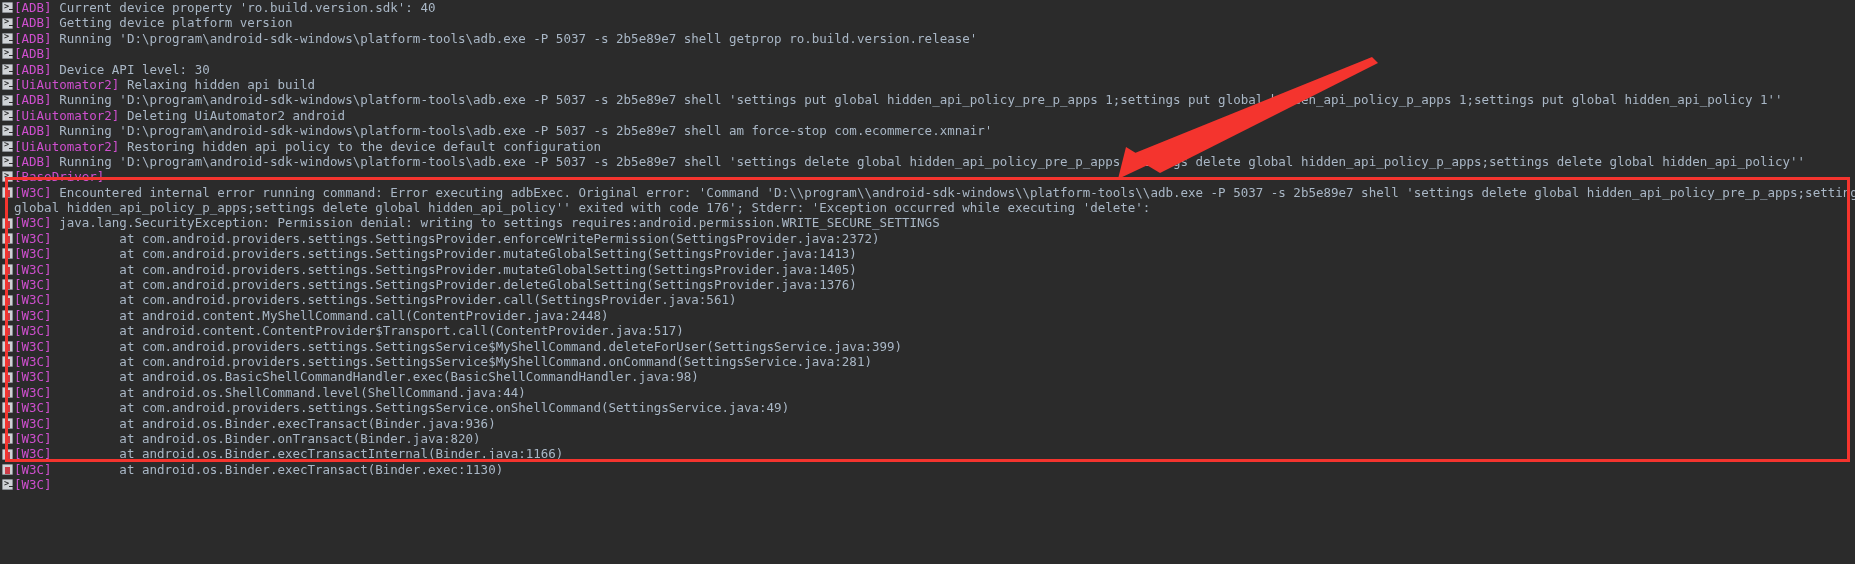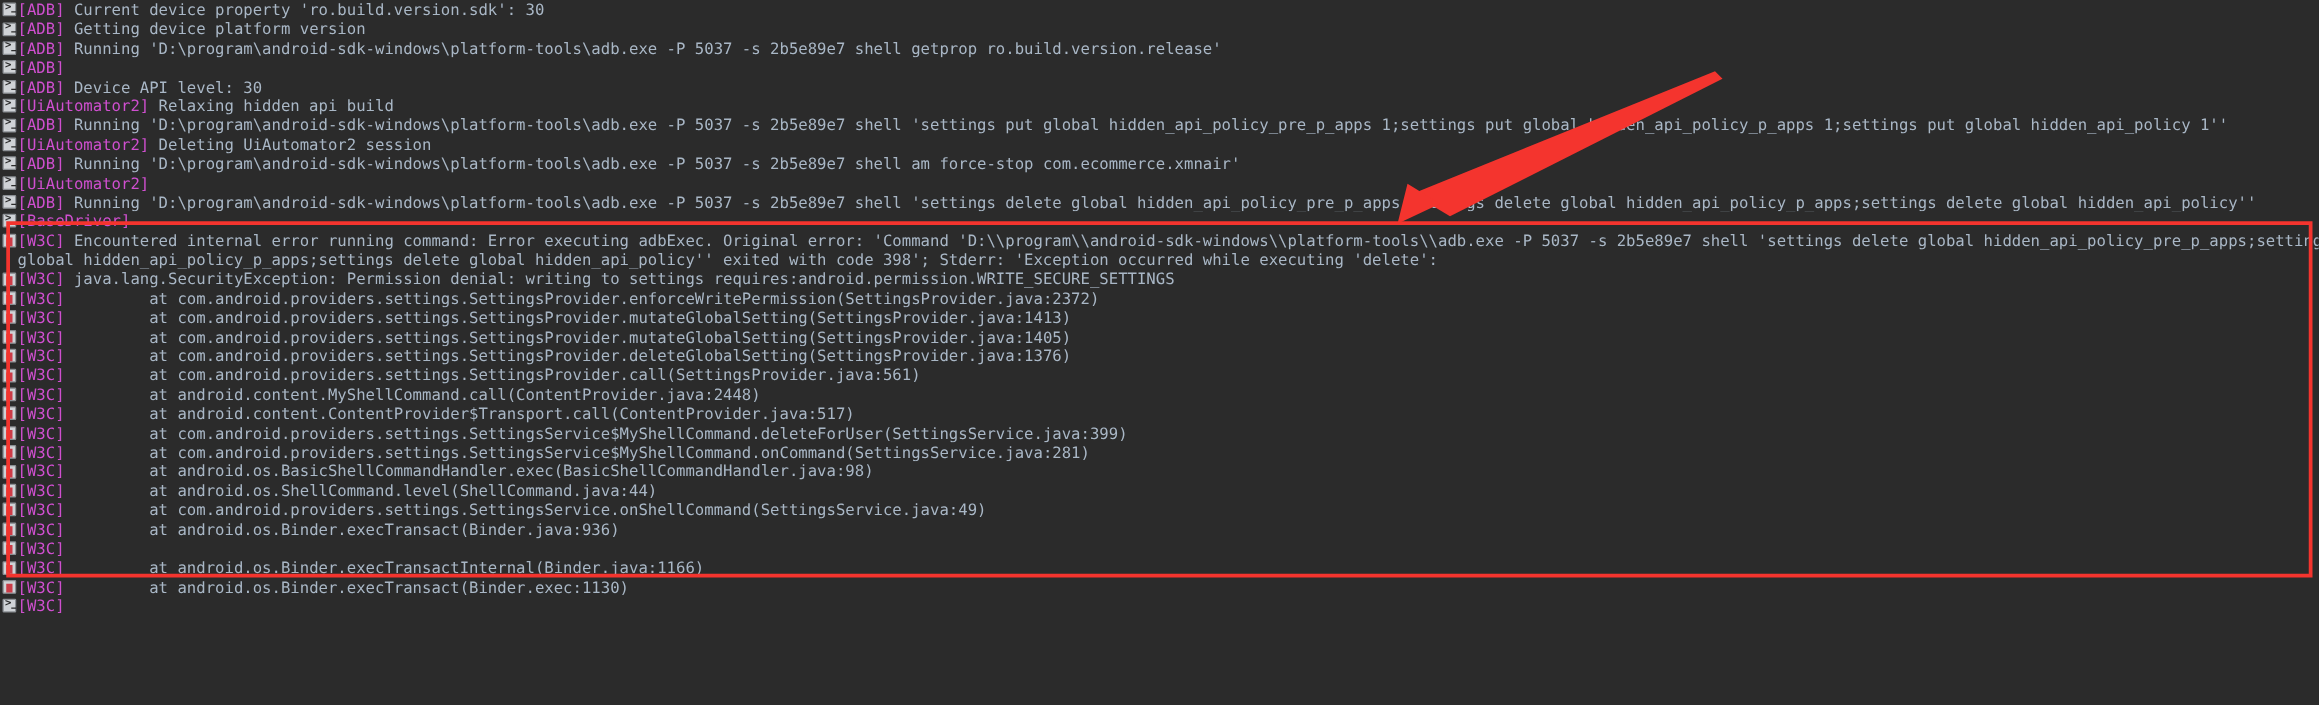--- a/index.html
+++ b/index.html
@@ -106,49 +106,49 @@
     height: 125px;
     pointer-events: none;
     z-index: 6;
   }
 </style>
 </head>
 <body>
 
 <div id="console">
   <div id="log-body">
-      <div class="log-line"><span class="gutter"><span class="icon-console"></span></span><span class="tag">[ADB]</span><span class="msg"> Current device property 'ro.build.version.sdk': 30</span></div>
+      <div class="log-line"><span class="gutter"><span class="icon-console"></span></span><span class="tag">[ADB]</span><span class="msg"> Current device property 'ro.build.version.sdk': 40</span></div>
       <div class="log-line"><span class="gutter"><span class="icon-console"></span></span><span class="tag">[ADB]</span><span class="msg"> Getting device platform version</span></div>
       <div class="log-line"><span class="gutter"><span class="icon-console"></span></span><span class="tag">[ADB]</span><span class="msg"> Running 'D:\program\android-sdk-windows\platform-tools\adb.exe -P 5037 -s 2b5e89e7 shell getprop ro.build.version.release'</span></div>
       <div class="log-line"><span class="gutter"><span class="icon-console"></span></span><span class="tag">[ADB]</span></div>
       <div class="log-line"><span class="gutter"><span class="icon-console"></span></span><span class="tag">[ADB]</span><span class="msg"> Device API level: 30</span></div>
       <div class="log-line"><span class="gutter"><span class="icon-console"></span></span><span class="tag">[UiAutomator2]</span><span class="msg"> Relaxing hidden api build</span></div>
       <div class="log-line"><span class="gutter"><span class="icon-console"></span></span><span class="tag">[ADB]</span><span class="msg"> Running 'D:\program\android-sdk-windows\platform-tools\adb.exe -P 5037 -s 2b5e89e7 shell 'settings put global hidden_api_policy_pre_p_apps 1;settings put global hidden_api_policy_p_apps 1;settings put global hidden_api_policy 1''</span></div>
-      <div class="log-line"><span class="gutter"><span class="icon-console"></span></span><span class="tag">[UiAutomator2]</span><span class="msg"> Deleting UiAutomator2 session</span></div>
+      <div class="log-line"><span class="gutter"><span class="icon-console"></span></span><span class="tag">[UiAutomator2]</span><span class="msg"> Deleting UiAutomator2 android</span></div>
       <div class="log-line"><span class="gutter"><span class="icon-console"></span></span><span class="tag">[ADB]</span><span class="msg"> Running 'D:\program\android-sdk-windows\platform-tools\adb.exe -P 5037 -s 2b5e89e7 shell am force-stop com.ecommerce.xmnair'</span></div>
-      <div class="log-line"><span class="gutter"><span class="icon-console"></span></span><span class="tag">[UiAutomator2]</span></div>
+      <div class="log-line"><span class="gutter"><span class="icon-console"></span></span><span class="tag">[UiAutomator2]</span><span class="msg"> Restoring hidden api policy to the device default configuration</span></div>
       <div class="log-line"><span class="gutter"><span class="icon-console"></span></span><span class="tag">[ADB]</span><span class="msg"> Running 'D:\program\android-sdk-windows\platform-tools\adb.exe -P 5037 -s 2b5e89e7 shell 'settings delete global hidden_api_policy_pre_p_apps;settings delete global hidden_api_policy_p_apps;settings delete global hidden_api_policy''</span></div>
       <div class="log-line"><span class="gutter"><span class="icon-console"></span></span><span class="tag">[BaseDriver]</span></div>
       <div class="log-line"><span class="gutter"><span class="icon-error"></span></span><span class="tag">[W3C]</span><span class="msg"> Encountered internal error running command: Error executing adbExec. Original error: 'Command 'D:\\program\\android-sdk-windows\\platform-tools\\adb.exe -P 5037 -s 2b5e89e7 shell 'settings delete global hidden_api_policy_pre_p_apps;settings delete</span></div>
-      <div class="log-line"><span class="gutter"></span><span class="msg">global hidden_api_policy_p_apps;settings delete global hidden_api_policy'' exited with code 398'; Stderr: 'Exception occurred while executing 'delete':</span></div>
+      <div class="log-line"><span class="gutter"></span><span class="msg">global hidden_api_policy_p_apps;settings delete global hidden_api_policy'' exited with code 176'; Stderr: 'Exception occurred while executing 'delete':</span></div>
       <div class="log-line"><span class="gutter"><span class="icon-error"></span></span><span class="tag">[W3C]</span><span class="msg"> java.lang.SecurityException: Permission denial: writing to settings requires:android.permission.WRITE_SECURE_SETTINGS</span></div>
       <div class="log-line"><span class="gutter"><span class="icon-error"></span></span><span class="tag">[W3C]</span><span class="msg">         at com.android.providers.settings.SettingsProvider.enforceWritePermission(SettingsProvider.java:2372)</span></div>
       <div class="log-line"><span class="gutter"><span class="icon-error"></span></span><span class="tag">[W3C]</span><span class="msg">         at com.android.providers.settings.SettingsProvider.mutateGlobalSetting(SettingsProvider.java:1413)</span></div>
       <div class="log-line"><span class="gutter"><span class="icon-error"></span></span><span class="tag">[W3C]</span><span class="msg">         at com.android.providers.settings.SettingsProvider.mutateGlobalSetting(SettingsProvider.java:1405)</span></div>
       <div class="log-line"><span class="gutter"><span class="icon-error"></span></span><span class="tag">[W3C]</span><span class="msg">         at com.android.providers.settings.SettingsProvider.deleteGlobalSetting(SettingsProvider.java:1376)</span></div>
       <div class="log-line"><span class="gutter"><span class="icon-error"></span></span><span class="tag">[W3C]</span><span class="msg">         at com.android.providers.settings.SettingsProvider.call(SettingsProvider.java:561)</span></div>
       <div class="log-line"><span class="gutter"><span class="icon-error"></span></span><span class="tag">[W3C]</span><span class="msg">         at android.content.MyShellCommand.call(ContentProvider.java:2448)</span></div>
       <div class="log-line"><span class="gutter"><span class="icon-error"></span></span><span class="tag">[W3C]</span><span class="msg">         at android.content.ContentProvider$Transport.call(ContentProvider.java:517)</span></div>
       <div class="log-line"><span class="gutter"><span class="icon-error"></span></span><span class="tag">[W3C]</span><span class="msg">         at com.android.providers.settings.SettingsService$MyShellCommand.deleteForUser(SettingsService.java:399)</span></div>
       <div class="log-line"><span class="gutter"><span class="icon-error"></span></span><span class="tag">[W3C]</span><span class="msg">         at com.android.providers.settings.SettingsService$MyShellCommand.onCommand(SettingsService.java:281)</span></div>
       <div class="log-line"><span class="gutter"><span class="icon-error"></span></span><span class="tag">[W3C]</span><span class="msg">         at android.os.BasicShellCommandHandler.exec(BasicShellCommandHandler.java:98)</span></div>
       <div class="log-line"><span class="gutter"><span class="icon-error"></span></span><span class="tag">[W3C]</span><span class="msg">         at android.os.ShellCommand.level(ShellCommand.java:44)</span></div>
       <div class="log-line"><span class="gutter"><span class="icon-error"></span></span><span class="tag">[W3C]</span><span class="msg">         at com.android.providers.settings.SettingsService.onShellCommand(SettingsService.java:49)</span></div>
       <div class="log-line"><span class="gutter"><span class="icon-error"></span></span><span class="tag">[W3C]</span><span class="msg">         at android.os.Binder.execTransact(Binder.java:936)</span></div>
-      <div class="log-line"><span class="gutter"><span class="icon-error"></span></span><span class="tag">[W3C]</span></div>
+      <div class="log-line"><span class="gutter"><span class="icon-error"></span></span><span class="tag">[W3C]</span><span class="msg">         at android.os.Binder.onTransact(Binder.java:820)</span></div>
       <div class="log-line"><span class="gutter"><span class="icon-error"></span></span><span class="tag">[W3C]</span><span class="msg">         at android.os.Binder.execTransactInternal(Binder.java:1166)</span></div>
       <div class="log-line"><span class="gutter"><span class="icon-error"></span></span><span class="tag">[W3C]</span><span class="msg">         at android.os.Binder.execTransact(Binder.exec:1130)</span></div>
       <div class="log-line"><span class="gutter"><span class="icon-console"></span></span><span class="tag">[W3C]</span><span class="msg"></span></div>
     </div>
 
   <div id="highlight-box" style="left: 5px; top: 177px; width: 1845px; height: 285px; border-color: rgb(244, 52, 46);"></div>
 
   <svg id="annotation-arrow" viewBox="0 0 280 125" xmlns="http://www.w3.org/2000/svg">
     <polygon points="272,2 278,8 60,118 30,100" fill="#f4342e"></polygon>
     <polygon points="18,124 26,92 52,108" fill="#f4342e"></polygon>

